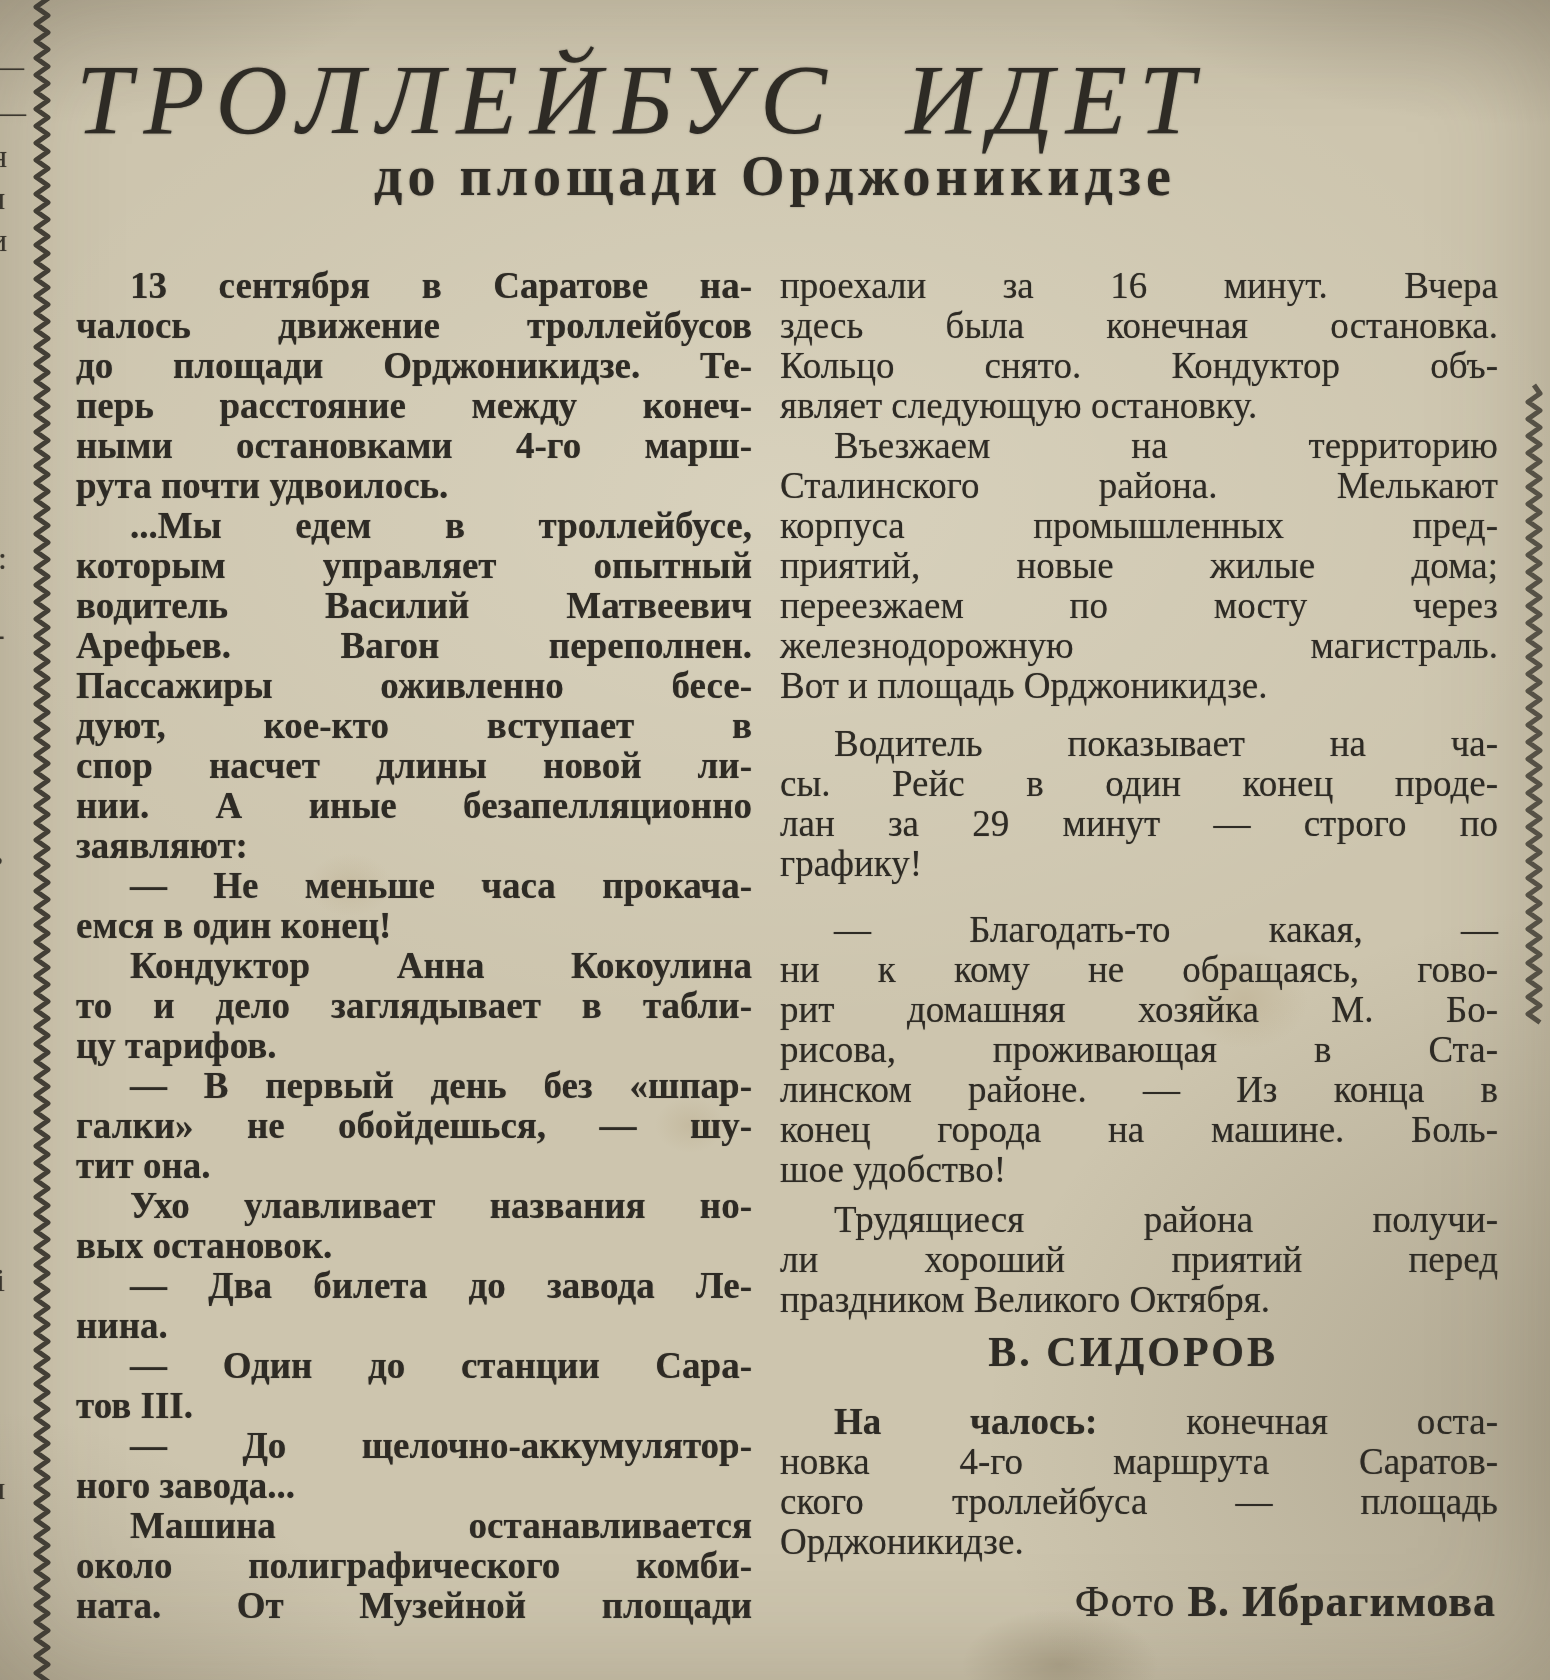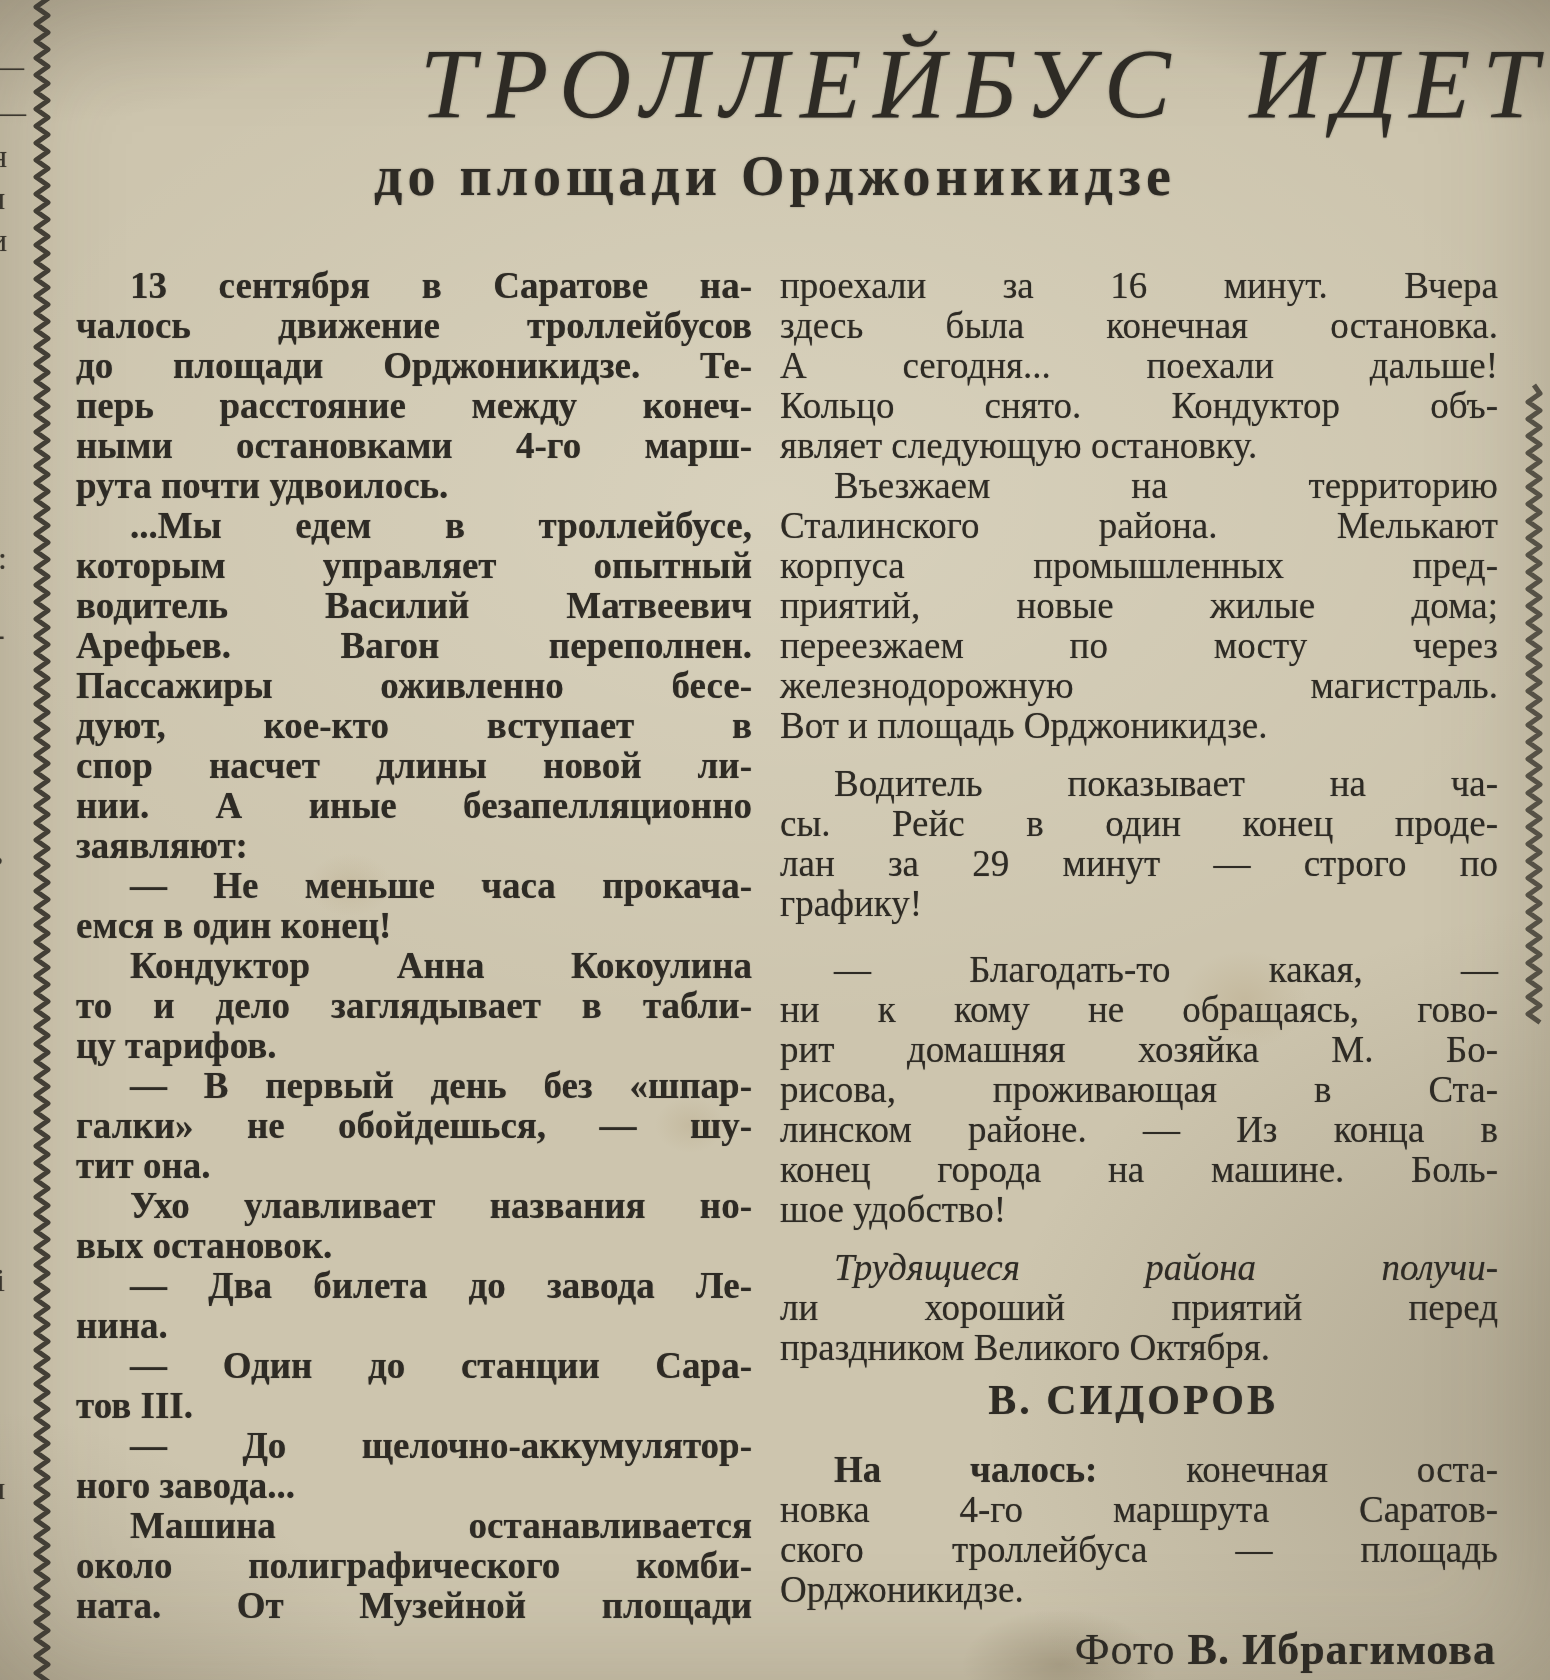--- a/index.html
+++ b/index.html
@@ -18,22 +18,22 @@
       radial-gradient(50px 40px at 690px 1125px, rgba(140,110,60,0.12), transparent 70%),
       radial-gradient(700px 300px at 100% -5%, rgba(80,70,55,0.38), transparent 70%),
       radial-gradient(600px 300px at 0% -5%, rgba(80,70,55,0.30), transparent 70%),
       radial-gradient(1200px 900px at 110% 85%, rgba(90,80,60,0.30), transparent 60%),
       radial-gradient(800px 600px at -5% 105%, rgba(90,80,60,0.26), transparent 60%),
       radial-gradient(1100px 700px at 50% 30%, rgba(255,253,240,0.22), transparent 75%),
       var(--paper,#cdc5ae);
     box-shadow: inset 0 0 120px rgba(70,60,40,0.25);
   }
   .headline-main{
-    position:absolute;top:34px;left:60px;right:0;margin:0;
-    text-align:right;
+    position:absolute;top:34px;left:60px;right:0;margin:16px;
+    text-align:left;
     font-style:italic;font-weight:normal;
     font-size:100px;line-height:1;
     letter-spacing:12px;word-spacing:30px;
     color:var(--ink,#2e2b25);
     text-shadow:0 0 2px rgba(46,43,37,0.5);
     white-space:nowrap;
   }
   .headline-sub{
     position:absolute;top:148px;left:40px;right:40px;margin:0;
     text-align:center;
@@ -127,42 +127,41 @@
       <div class="line lastline">тов III.</div>
       <div class="line indent">— До щелочно-аккумулятор-</div>
       <div class="line lastline">ного завода...</div>
       <div class="line indent">Машина останавливается</div>
       <div class="line">около полиграфического комби-</div>
       <div class="line">ната. От Музейной площади</div>
     </div>
   <div class="col col-right" id="col-right">
       <div class="line">проехали за 16 минут. Вчера</div>
       <div class="line">здесь была конечная остановка.</div>
-      <div class="line">А сегодня... поехали дальше!</div>
       <div class="line">Кольцо снято. Кондуктор объ-</div>
       <div class="line lastline">являет следующую остановку.</div>
       <div class="line indent">Въезжаем на территорию</div>
       <div class="line">Сталинского района. Мелькают</div>
       <div class="line">корпуса промышленных пред-</div>
       <div class="line">приятий, новые жилые дома;</div>
       <div class="line">переезжаем по мосту через</div>
       <div class="line">железнодорожную магистраль.</div>
       <div class="line lastline">Вот и площадь Орджоникидзе.</div>
       <div class="line indent" style="margin-top: 18px;">Водитель показывает на ча-</div>
       <div class="line">сы. Рейс в один конец проде-</div>
       <div class="line">лан за 29 минут — строго по</div>
       <div class="line lastline">графику!</div>
       <div class="line indent" style="margin-top: 26px;">— Благодать-то какая, —</div>
       <div class="line">ни к кому не обращаясь, гово-</div>
       <div class="line">рит домашняя хозяйка М. Бо-</div>
       <div class="line">рисова, проживающая в Ста-</div>
       <div class="line">линском районе. — Из конца в</div>
       <div class="line">конец города на машине. Боль-</div>
       <div class="line lastline">шое удобство!</div>
-      <div class="line indent" style="margin-top: 18px; font-style: italic;">Трудящиеся района получи-</div>
+      <div class="line indent" style="margin-top: 10px;">Трудящиеся района получи-</div>
       <div class="line">ли хороший приятий перед</div>
       <div class="line lastline">праздником Великого Октября.</div>
       <div class="line right bold" style="margin-top: 12px; font-size: 42px; letter-spacing: 3px; padding-right: 220px;">В. СИДОРОВ</div>
       <div class="line indent" style="margin-top: 30px;"><b>На чалось:</b><span> конечная оста-</span></div>
       <div class="line">новка 4-го маршрута Саратов-</div>
       <div class="line">ского троллейбуса — площадь</div>
       <div class="line lastline">Орджоникидзе.</div>
       <div class="line right" style="margin-top: 20px; font-size: 44px; letter-spacing: 1px; padding-right: 2px;"><span>Фото </span><b>В. Ибрагимова</b></div>
     </div>
 

